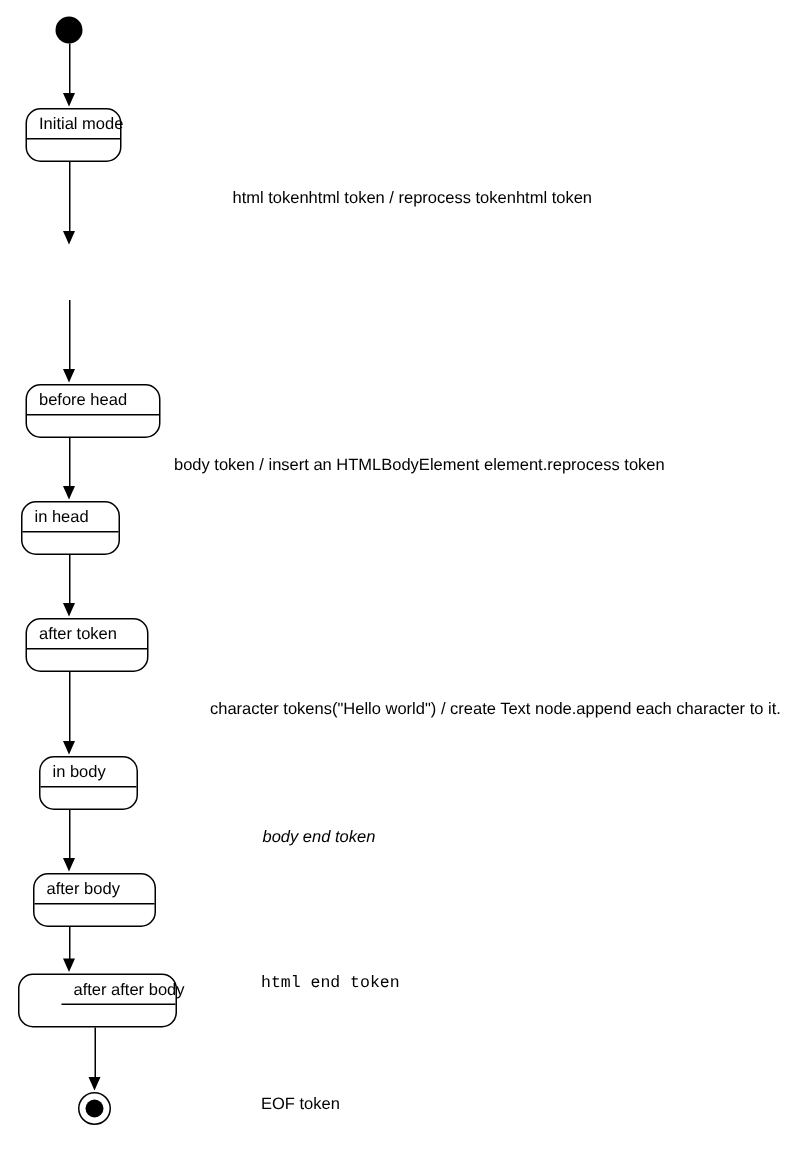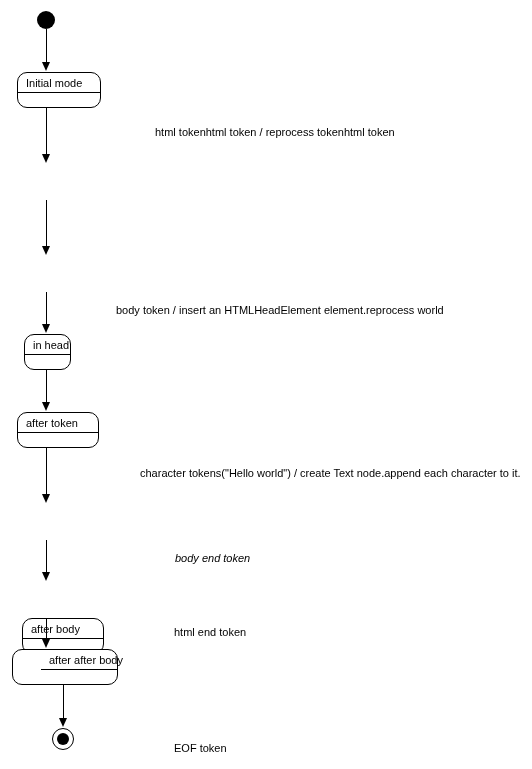--- a/index.html
+++ b/index.html
@@ -75,75 +75,83 @@
 </head>
 <body>
 
 <div class="stage">
 
   <div class="initial-dot" style="left:37px; top:11px;"></div>
 
   <div class="arrow-line" style="left:46px; top:29px; height:35px;"></div>
   <div class="arrow-head" style="left:42px; top:62px;"></div>
 
-  <div class="state" style="left:17px; top:72px; width:84px;">
+  <div class="state" style="left:17px; top:72px; width:64px;">
     <div class="title">Initial mode</div>
     <div class="divider"></div>
   </div>
 
   <div class="arrow-line" style="left:46px; top:108px; height:48px;"></div>
   <div class="arrow-head" style="left:42px; top:154px;"></div>
   <div class="edge-label" style="left:133px; top:126px;">html tokenhtml token / reprocess tokenhtml token</div>
 
 
   <div class="arrow-line" style="left:46px; top:200px; height:48px;"></div>
   <div class="arrow-head" style="left:42px; top:246px;"></div>
 
+  <div class="state" style="left:17px; top:256px; width:90px;">
+    <div class="title">before head</div>
+    <div class="divider"></div>
+  </div>
 
   <div class="arrow-line" style="left:46px; top:292px; height:34px;"></div>
   <div class="arrow-head" style="left:42px; top:324px;"></div>
-  <div class="edge-label" style="left:94px; top:304px;">body token / insert an HTMLHeadElement element.reprocess world</div>
+  <div class="edge-label" style="left:94px; top:304px;">body token / insert an HTMLBodyElement element.reprocess token</div>
 
-  <div class="state" style="left:24px; top:334px; width:47px;">
+  <div class="state" style="left:14px; top:334px; width:66px;">
     <div class="title">in head</div>
     <div class="divider"></div>
   </div>
 
   <div class="arrow-line" style="left:46px; top:370px; height:34px;"></div>
   <div class="arrow-head" style="left:42px; top:402px;"></div>
 
   <div class="state" style="left:17px; top:412px; width:82px;">
     <div class="title">after token</div>
     <div class="divider"></div>
   </div>
 
   <div class="arrow-line" style="left:46px; top:448px; height:48px;"></div>
   <div class="arrow-head" style="left:42px; top:494px;"></div>
   <div class="edge-label" style="left:118px; top:467px;">character tokens("Hello world") / create Text node.append each character to it.</div>
 
+  <div class="state" style="left:26px; top:504px; width:66px;">
+    <div class="title">in body</div>
+    <div class="divider"></div>
+  </div>
 
   <div class="arrow-line" style="left:46px; top:540px; height:34px;"></div>
   <div class="arrow-head" style="left:42px; top:572px;"></div>
   <div class="edge-label" style="left:153px; top:552px;font-style:italic;">body end token</div>
 
-  <div class="state" style="left:22px; top:582px; width:82px;margin-top:36px;">
+  <div class="state" style="left:22px; top:582px; width:82px;">
     <div class="title">after body</div>
     <div class="divider"></div>
   </div>
 
   <div class="arrow-line" style="left:46px; top:618px; height:23px;"></div>
   <div class="arrow-head" style="left:42px; top:639px;"></div>
-  <div class="edge-label" style="left:152px; top:626px;">html end token</div>
+  <div class="edge-label" style="left:152px; top:650px;font-family:Liberation Mono, monospace;">html end token</div>
 
   <div class="state" style="left:12px; top:649px; width:106px;padding-left:36px;">
     <div class="title">after after body</div>
     <div class="divider"></div>
   </div>
 
   <div class="arrow-line" style="left:63px; top:685px; height:35px;"></div>
   <div class="arrow-head" style="left:59px; top:718px;"></div>
-  <div class="edge-label" style="left:152px; top:730px;margin-top:12px;">EOF token</div>
+  <div class="edge-label" style="left:152px; top:730px;">EOF token</div>
 
   <div class="final-outer" style="left:52px; top:728px;">
     <div class="final-inner"></div>
   </div>
 
 </div>
 
 </body></html>

